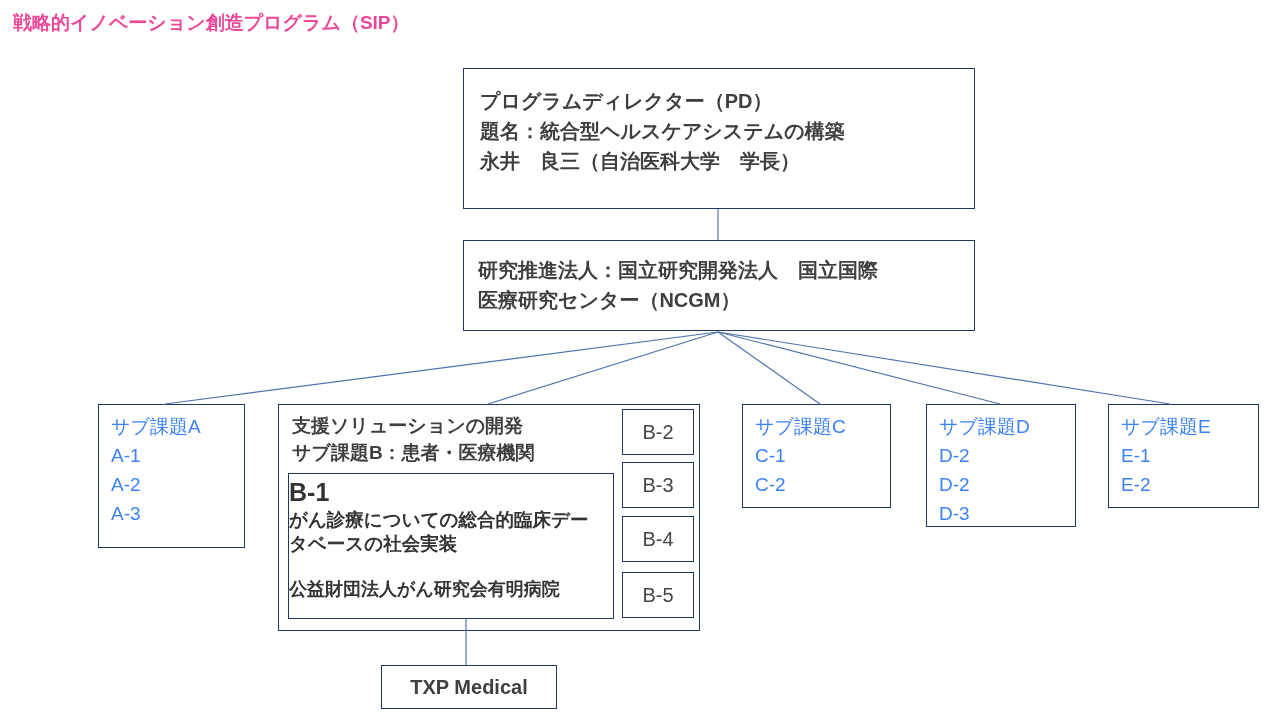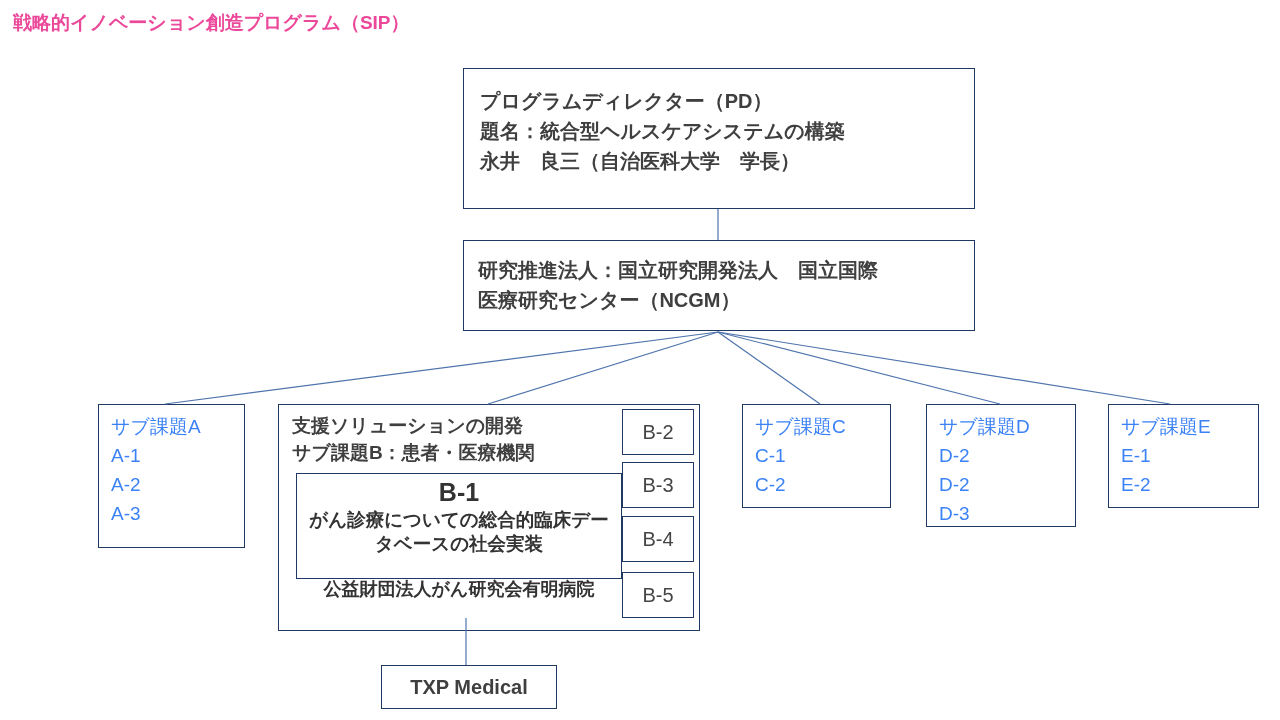--- a/index.html
+++ b/index.html
@@ -49,22 +49,22 @@
   .subtopic-a { left: 98px;   top: 404px; width: 147px; height: 144px; }
   .subtopic-c { left: 742px;  top: 404px; width: 149px; height: 104px; }
   .subtopic-d { left: 926px;  top: 404px; width: 150px; height: 123px; }
   .subtopic-e { left: 1108px; top: 404px; width: 151px; height: 104px; }
   .subtopic-b { left: 278px;  top: 404px; width: 422px; height: 227px; }
   .subtopic-b-title {
     padding: 7px 13px 0 13px;
     font-size: 19px; line-height: 27px; font-weight: bold; color: #3f3f3f;
   }
   .b1-box {
-    left: 296px; top: 473px; width: 326px; height: 106px;
-    text-align: center; color: #333333;
+    left: 288px; top: 473px; width: 326px; height: 146px;
+    color: #333333;
   }
   .b1-label { font-size: 25px; font-weight: bold; margin-top: 4px; }
   .b1-desc  { font-size: 18.5px; line-height: 24px; font-weight: bold; margin-top: 1px; }
   .b1-org   { font-size: 18px; font-weight: bold; margin-top: 21px; }
   .b-small {
     left: 622px; width: 72px; height: 46px;
     display: flex; align-items: center; justify-content: center;
     font-size: 20px; color: #454545;
   }
   .b-small-2 { top: 409px; }

